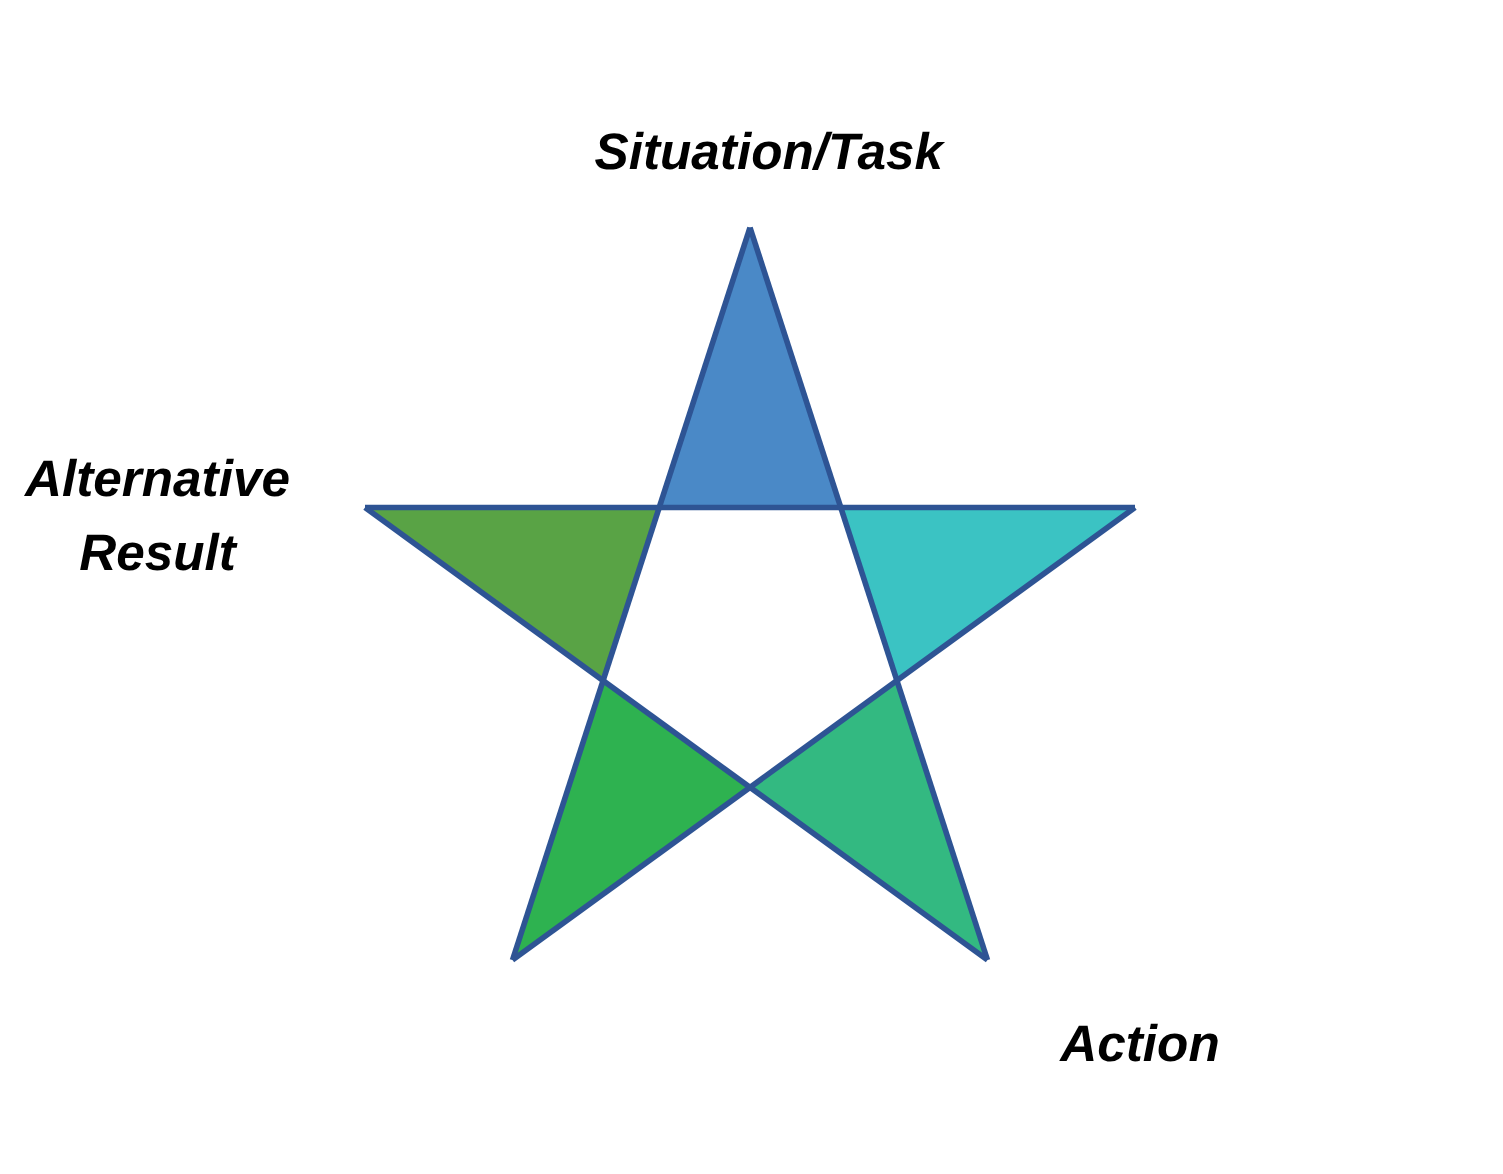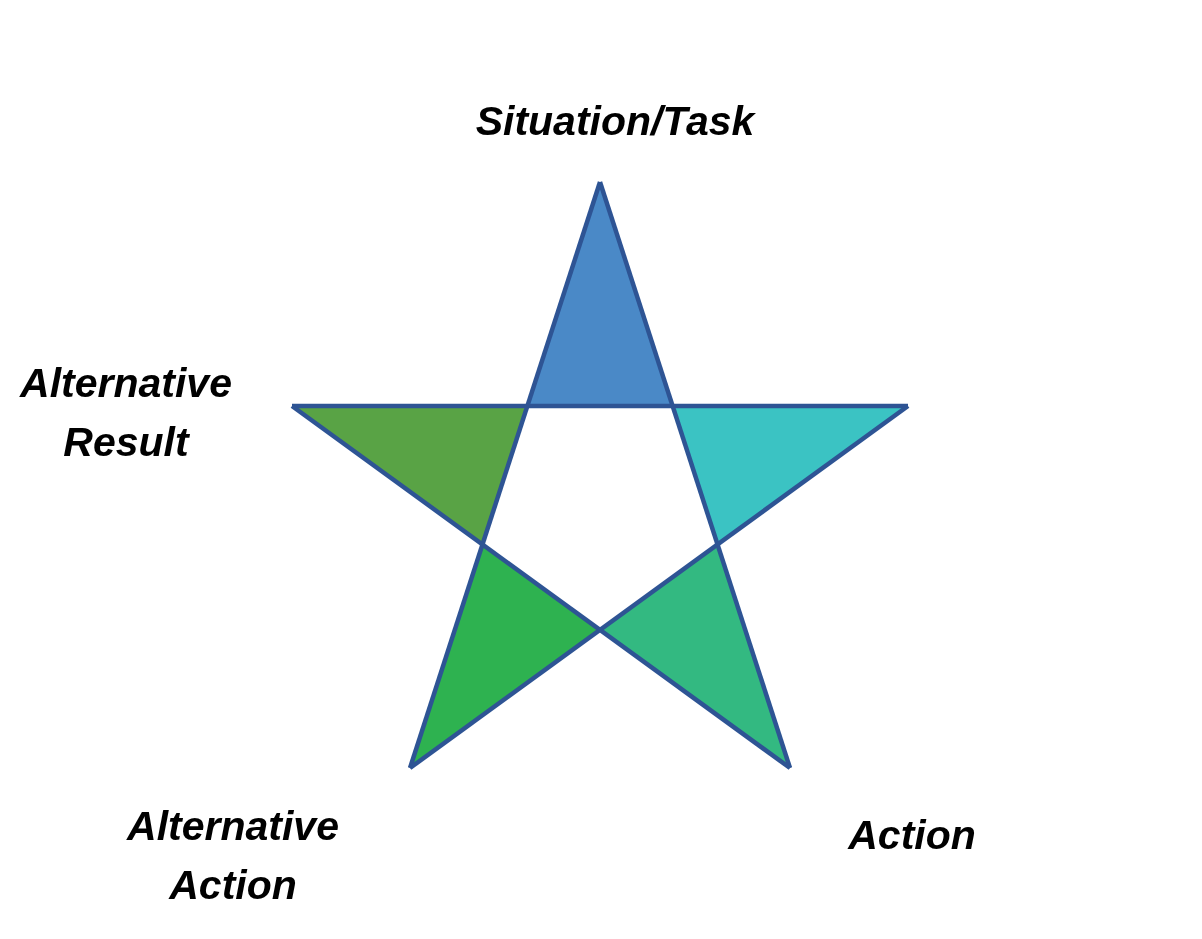--- a/index.html
+++ b/index.html
@@ -57,17 +57,16 @@
       <line x1="908" y1="406" x2="292" y2="406"></line>
       <line x1="790" y1="768" x2="292" y2="406"></line>
     </g>
   </svg>
 
   <div class="label label-top nowrap">Situation/Task</div>
 
 
   <div class="label label-result nowrap">Action</div>
 
-  <div class="label label-alt-action wrap">Alternative Action</div>
 
   <div class="label label-alt-result wrap">Alternative Result</div>
 
 </div>
 
 </body></html>

